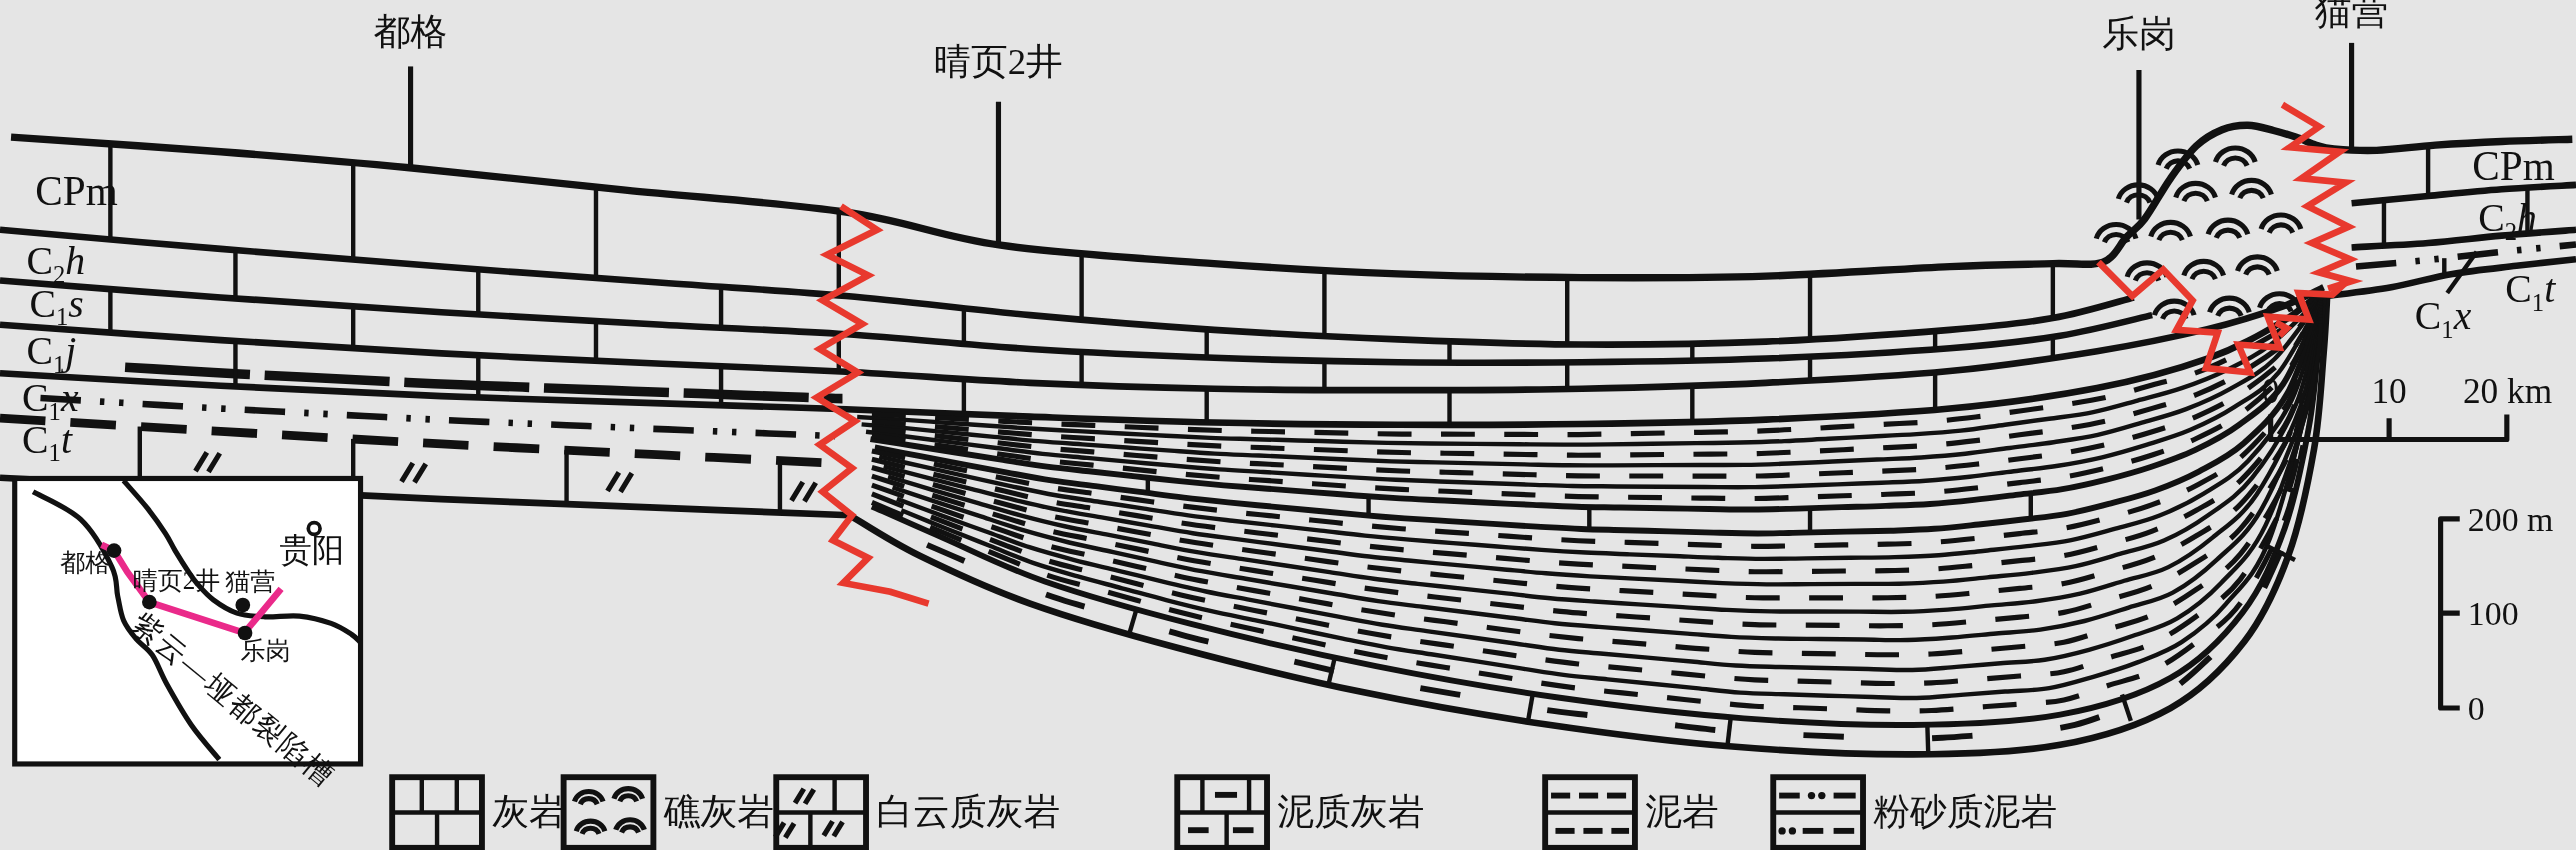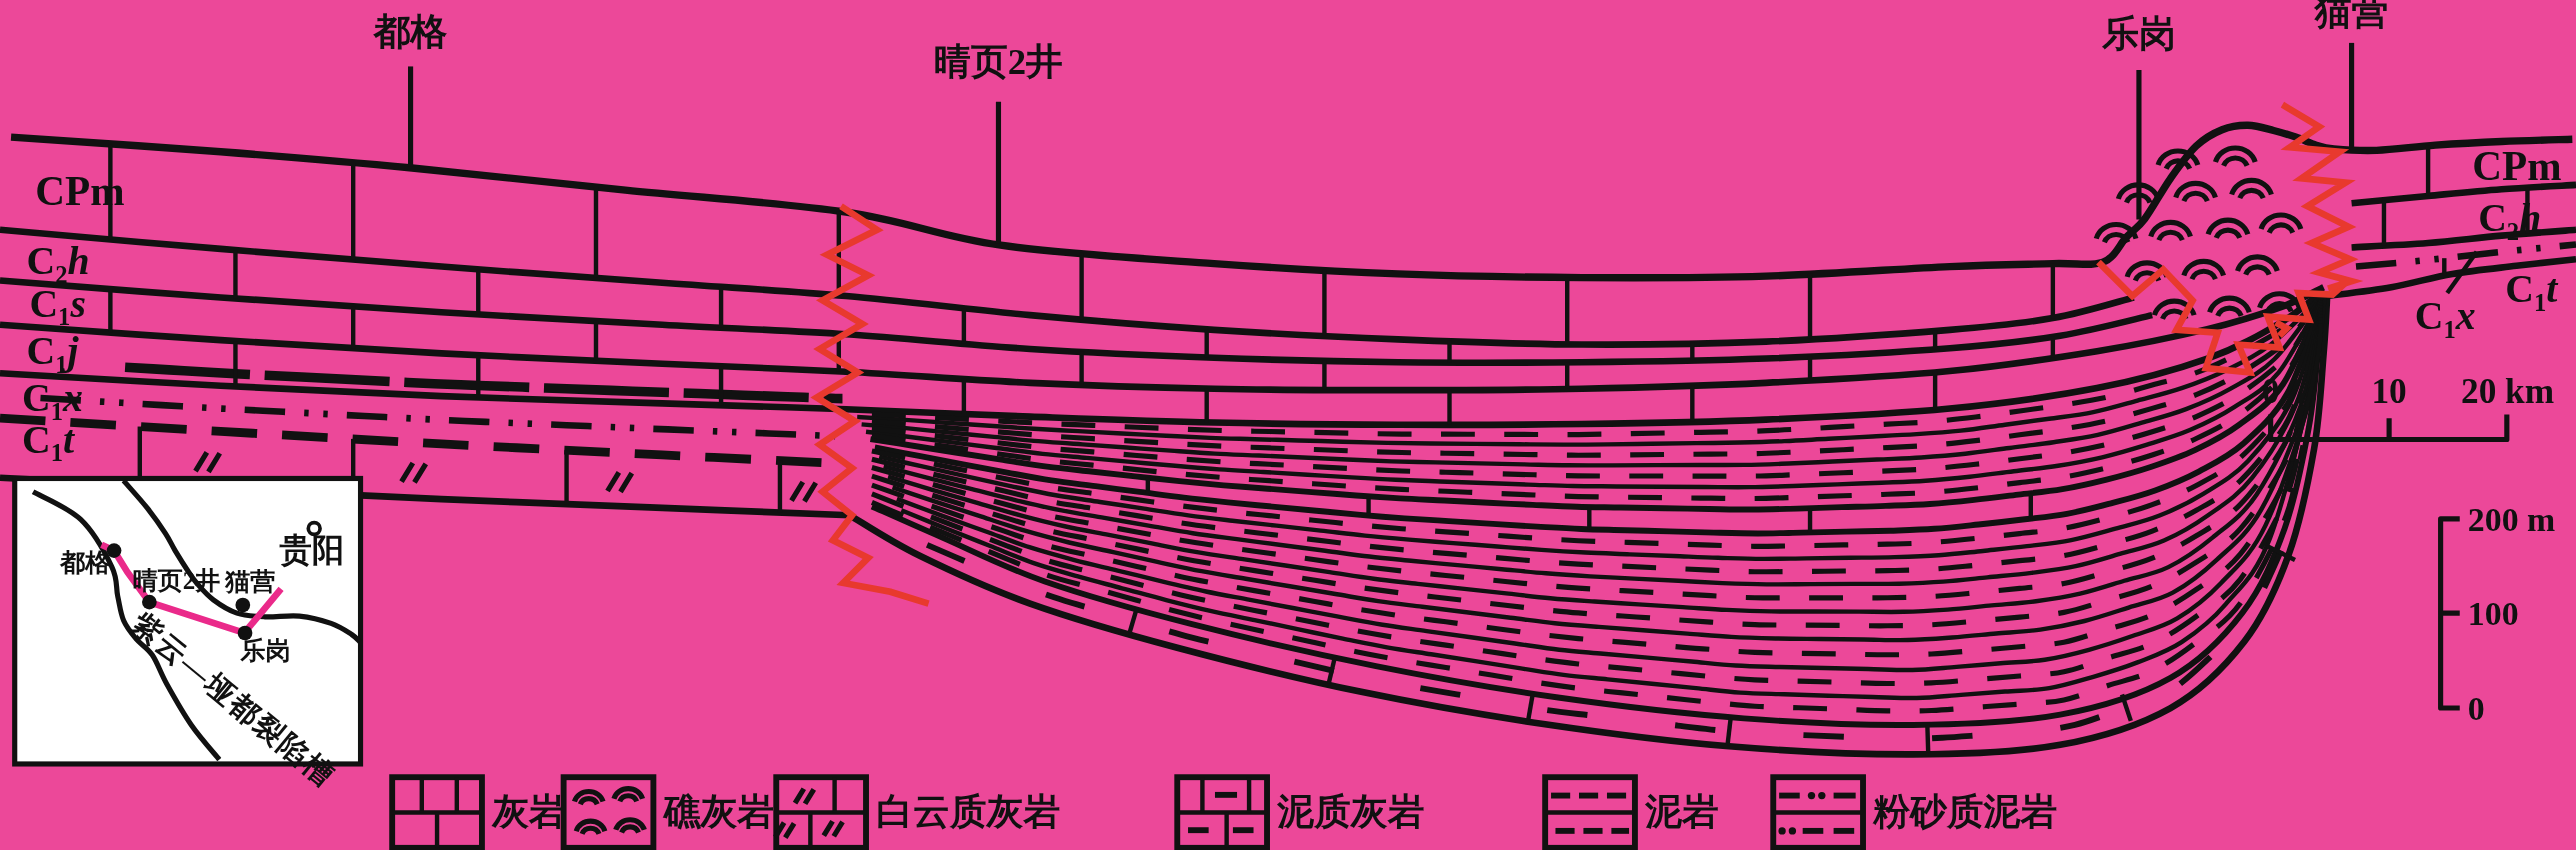--- a/index.html
+++ b/index.html
@@ -1,17 +1,17 @@
 <!DOCTYPE html>
 <html style="font-size:11.8px"><head>
 <meta charset="utf-8">
 <style>
   html,body{margin:0;padding:0;background:#ffffff;}
-  .stage{position:relative;width:2576px;height:851px;background:#ec4899;overflow:hidden;
-         font-family:"Liberation Serif","DejaVu Serif",serif;font-weight:bold;}
+  .stage{position:relative;width:2576px;height:851px;background:#e5e5e5;overflow:hidden;
+         font-family:"Liberation Serif","DejaVu Serif",serif;}
   svg{display:block}
   text{fill:#111111}
 </style>
 </head>
 <body>
 
 <div class="stage">
   <svg id="fig" width="2576" height="851" viewBox="0 0 3501 1156">
     <g id="g-section">
         <path d="M15,186C62.5,189.3 209.2,199.0 300.0,206.0C390.8,213.0 468.3,219.3 560.0,228.0C651.7,236.7 751.7,248.0 850.0,258.0C948.3,268.0 1065.0,275.5 1150.0,288.0C1235.0,300.5 1276.7,321.3 1360.0,333.0C1443.3,344.7 1560.0,351.5 1650.0,358.0C1740.0,364.5 1816.7,368.8 1900.0,372.0C1983.3,375.2 2066.7,376.5 2150.0,377.0C2233.3,377.5 2316.7,377.5 2400.0,375.0C2483.3,372.5 2585.0,364.8 2650.0,362.0C2715.0,359.2 2755.3,359.0 2790.0,358.0C2824.7,357.0 2841.3,362.0 2858.0,356.0C2874.7,350.0 2880.5,331.8 2890.0,322.0C2899.5,312.2 2905.0,310.3 2915.0,297.0C2925.0,283.7 2938.3,258.5 2950.0,242.0C2961.7,225.5 2973.3,209.0 2985.0,198.0C2996.7,187.0 3008.3,180.7 3020.0,176.0C3031.7,171.3 3043.3,169.8 3055.0,170.0C3066.7,170.2 3079.2,174.3 3090.0,177.0C3100.8,179.7 3110.3,182.7 3120.0,186.0C3129.7,189.3 3139.3,194.3 3148.0,197.0C3156.7,199.7 3158.3,200.8 3172.0,202.0C3185.7,203.2 3207.0,204.8 3230.0,204.0C3253.0,203.2 3281.7,199.0 3310.0,197.0C3338.3,195.0 3369.0,193.3 3400.0,192.0C3431.0,190.7 3480.0,189.5 3496.0,189.0" fill="none" stroke="#111111" stroke-width="10" stroke-linecap="butt" stroke-linejoin="round"></path>

